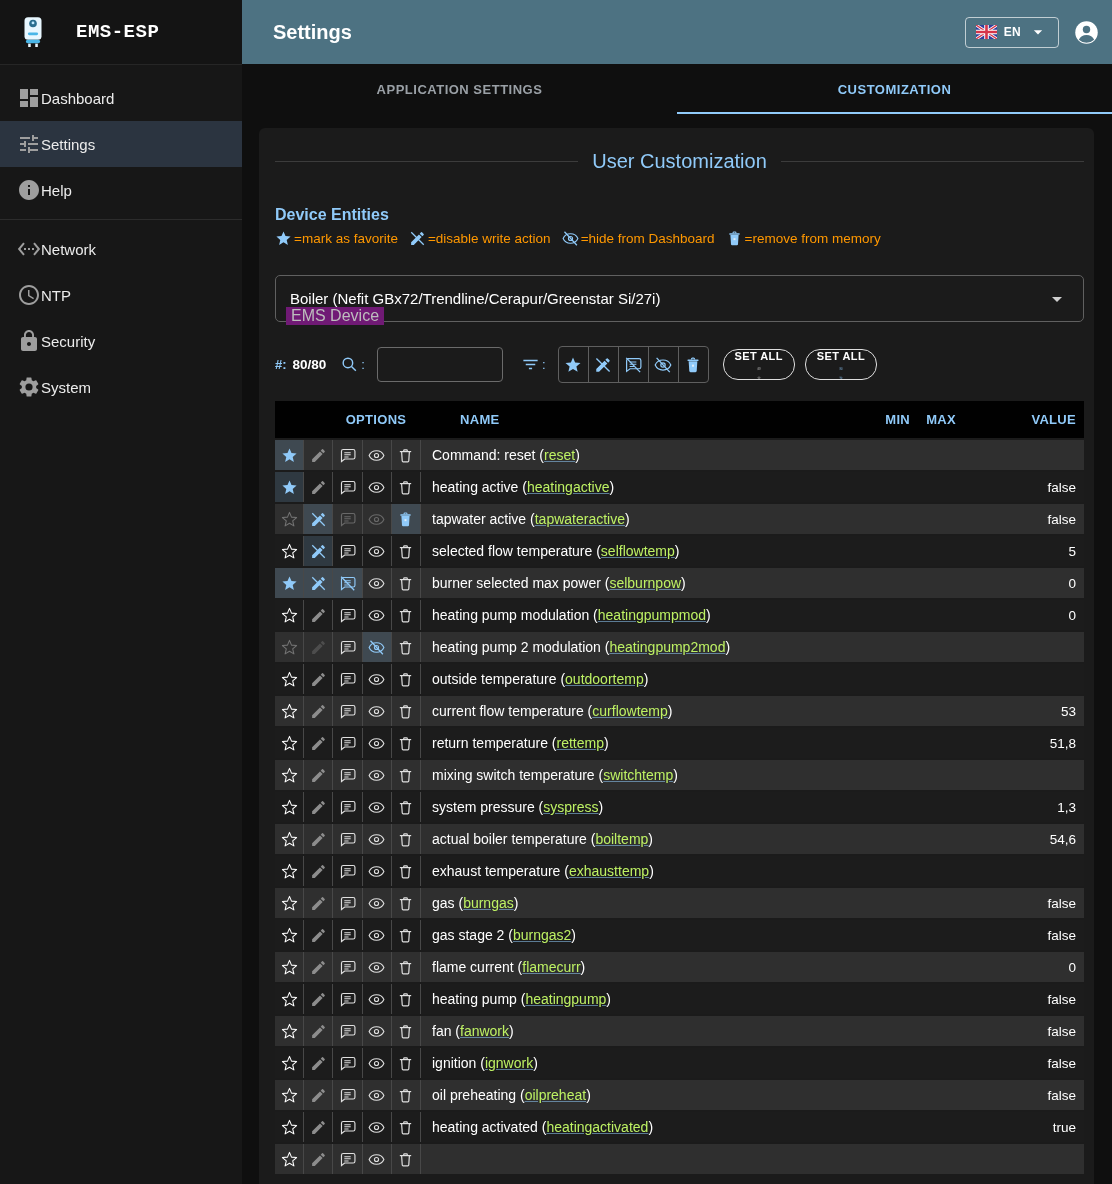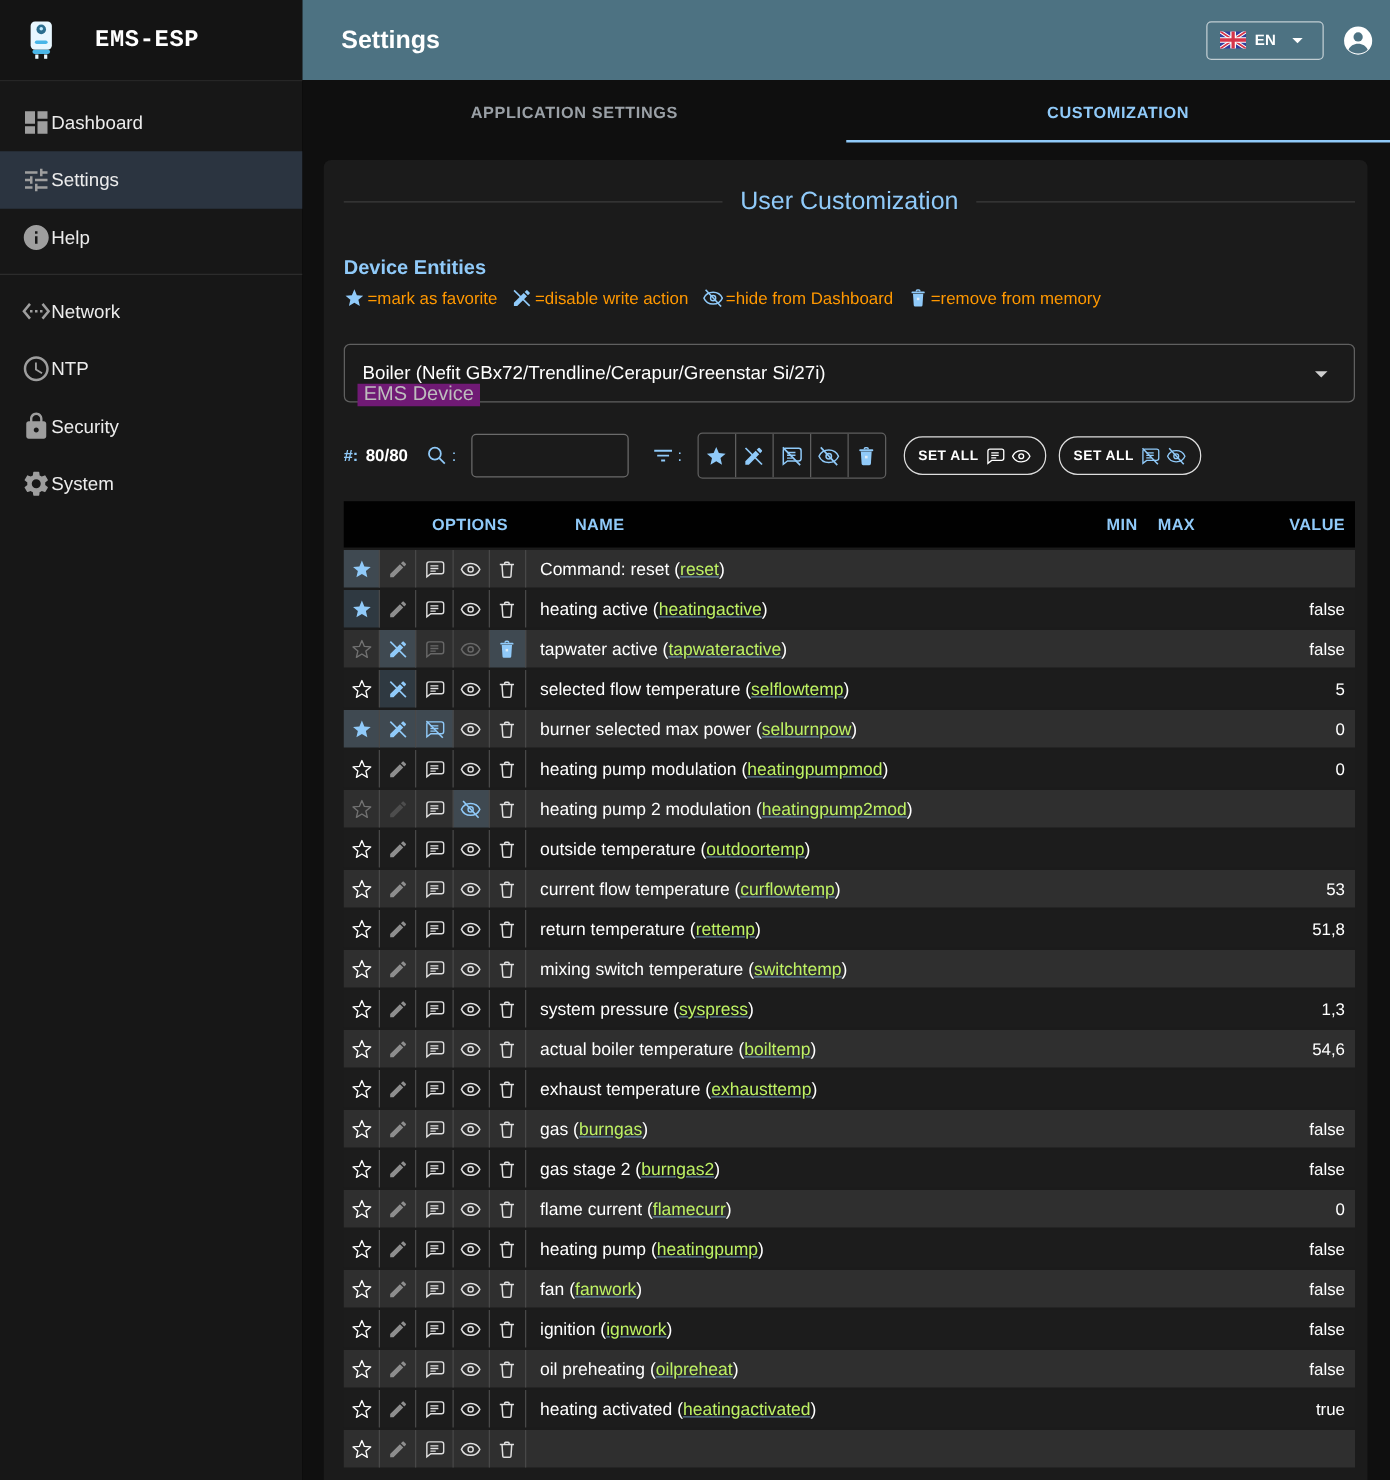--- a/index.html
+++ b/index.html
@@ -63,21 +63,21 @@
   .search-input{width:126px;height:35px;background:transparent;border:1px solid #6b6b6b;border-radius:4px;
                 color:#fff;margin:0 12px 0 8px;padding:0 8px;font-size:14px;box-sizing:border-box;}
   .icon-group{display:flex;border:1px solid #5f5f5f;border-radius:4px;margin-left:8px;overflow:hidden;}
   .icon-group .cell{width:29px;height:35px;display:flex;align-items:center;justify-content:center;
                     border-right:1px solid #5f5f5f;cursor:pointer;}
   .icon-group .cell:last-child{border-right:none;}
   .icon-group svg{font-size:18px;color:#90caf9;}
   .setall-wrap{display:flex;gap:10px;margin-left:14px;}
   .setall-btn{display:flex;align-items:center;gap:5px;height:31px;padding:0 11px;border:1px solid #dedede;
               border-radius:15px;background:transparent;color:#fff;font-weight:bold;font-size:11px;
-              letter-spacing:.4px;cursor:pointer;font-family:"Liberation Sans",sans-serif;}
+              letter-spacing:.4px;cursor:pointer;font-family:"Liberation Sans",sans-serif;flex-direction:column;}
   .setall-btn svg{font-size:16px;color:#fff;}
   .setall-btn svg.ic-comment-off,.setall-btn svg.ic-eye-off{color:#90caf9;}
 
   
   .table{margin-top:18px;}
   .thead{display:flex;align-items:center;height:37px;background:#010101;color:#90caf9;
          font-weight:bold;font-size:13px;letter-spacing:.3px;padding-left:28px;}
   .col-opts{width:146px;text-align:center;}
   .col-name{flex:1;padding-left:11px;}
   .col-min,.col-max{width:46px;text-align:right;}

